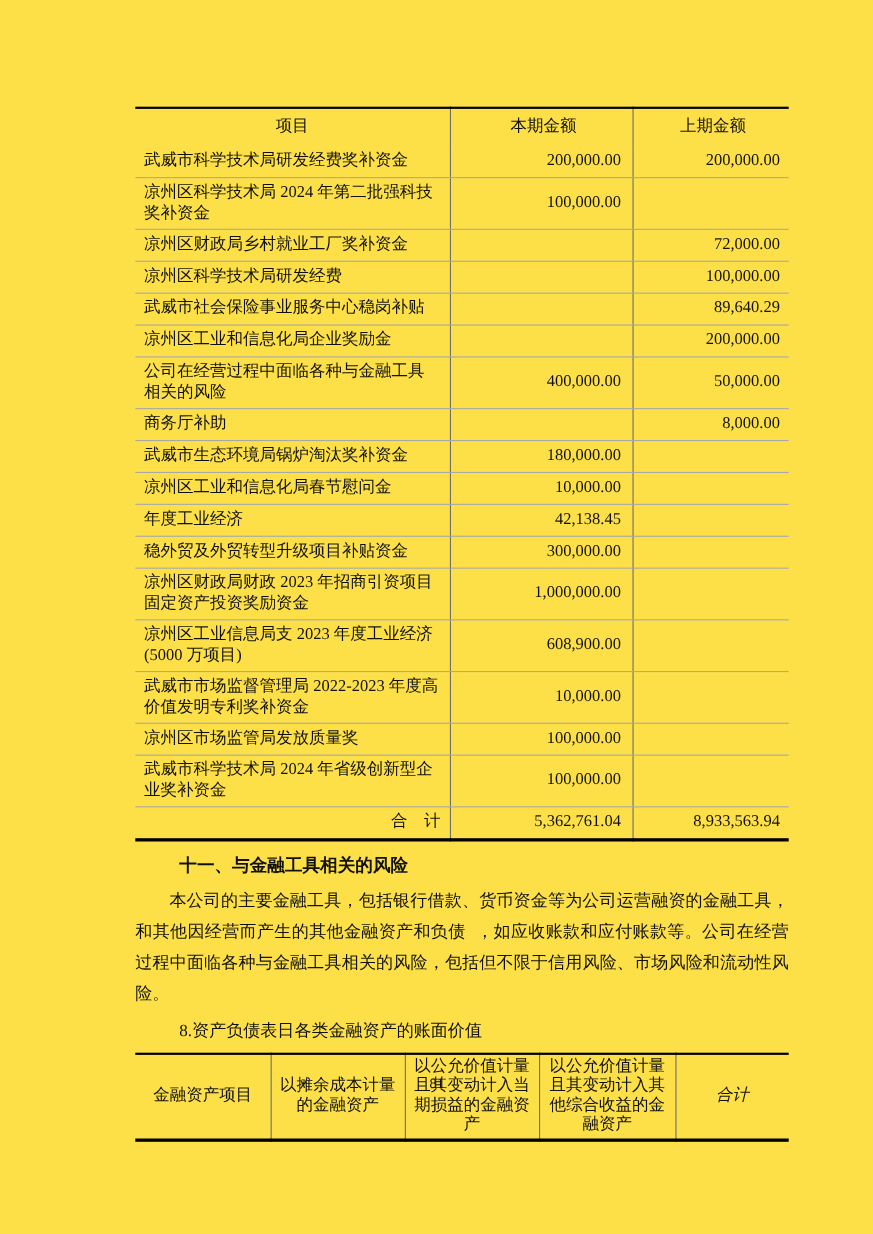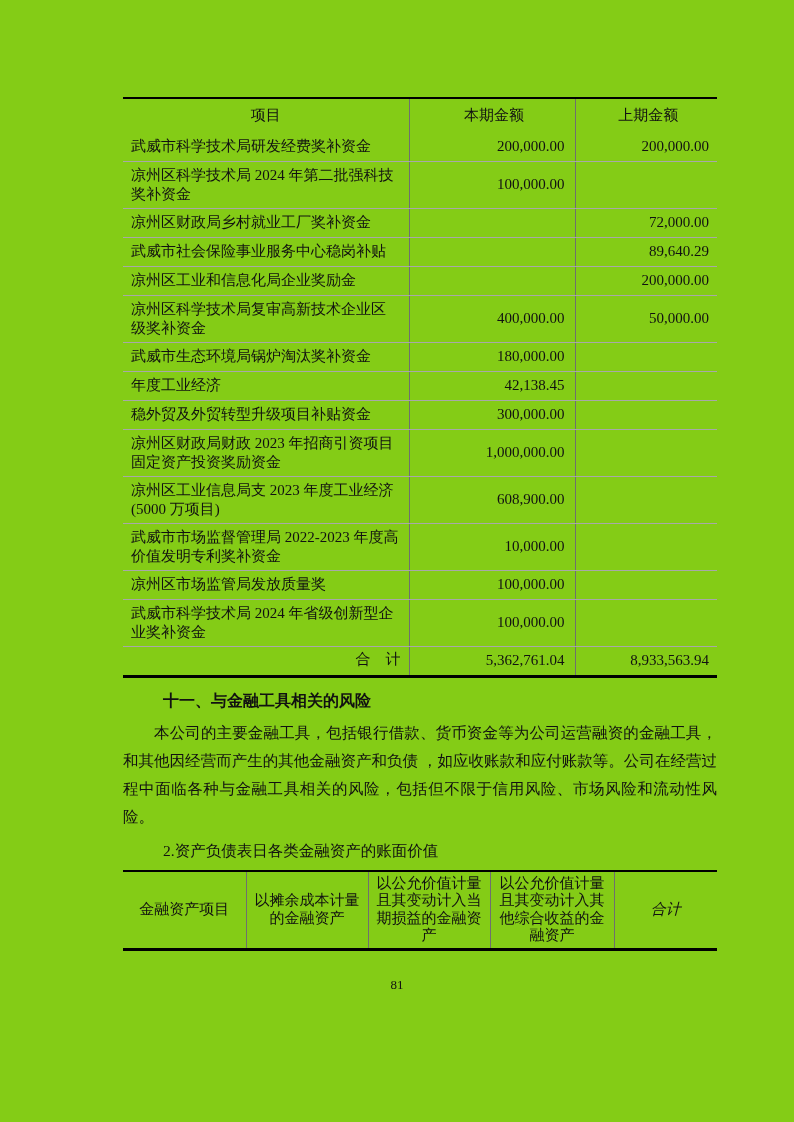--- a/index.html
+++ b/index.html
@@ -2,21 +2,21 @@
 <html><head>
 <meta charset="utf-8">
 <style>
   * { margin: 0; padding: 0; box-sizing: border-box; }
   html, body { background: #e8e8e8; }
   .page {
     position: relative;
     width: 794px;
     height: 1122px;
     margin: 0 auto;
-    background: #84cc16;
+    background: #fde047;
     font-family: "Liberation Serif", "DejaVu Serif", serif;
     color: #111111;
     overflow: hidden;
   }
   .content {
     position: absolute;
     left: 123px;
     top: 97px;
     width: 594px;
   }
@@ -52,20 +52,21 @@
     font-weight: bold;
     font-size: 16px;
     line-height: 20px;
   }
   .body-paragraph {
     margin-top: 8px;
     font-size: 15.5px;
     line-height: 28px;
     text-align: justify;
     text-indent: 2em;
+    font-family: Liberation Mono, monospace;
   }
   .sub-heading {
     margin: 10px 0 0 40px;
     font-size: 15.5px;
     line-height: 20px;
   }
 
   
   table.fa {
     margin-top: 9px;
@@ -128,37 +129,52 @@
           <td class="c1">凉州区科学技术局 2024 年第二批强科技奖补资金</td>
           <td class="c2">100,000.00</td>
           <td class="c3"></td>
         </tr>
         <tr>
           <td class="c1">凉州区财政局乡村就业工厂奖补资金</td>
           <td class="c2"></td>
           <td class="c3">72,000.00</td>
         </tr>
         <tr>
+          <td class="c1">凉州区科学技术局研发经费</td>
+          <td class="c2"></td>
+          <td class="c3">100,000.00</td>
+        </tr>
+        <tr>
           <td class="c1">武威市社会保险事业服务中心稳岗补贴</td>
           <td class="c2"></td>
           <td class="c3">89,640.29</td>
         </tr>
         <tr>
           <td class="c1">凉州区工业和信息化局企业奖励金</td>
           <td class="c2"></td>
           <td class="c3">200,000.00</td>
         </tr>
         <tr>
-          <td class="c1">凉州区科学技术局复审高新技术企业区级奖补资金</td>
+          <td class="c1">公司在经营过程中面临各种与金融工具相关的风险</td>
           <td class="c2">400,000.00</td>
           <td class="c3">50,000.00</td>
         </tr>
         <tr>
+          <td class="c1">商务厅补助</td>
+          <td class="c2"></td>
+          <td class="c3">8,000.00</td>
+        </tr>
+        <tr>
           <td class="c1">武威市生态环境局锅炉淘汰奖补资金</td>
           <td class="c2">180,000.00</td>
+          <td class="c3"></td>
+        </tr>
+        <tr>
+          <td class="c1">凉州区工业和信息化局春节慰问金</td>
+          <td class="c2">10,000.00</td>
           <td class="c3"></td>
         </tr>
         <tr>
           <td class="c1">年度工业经济</td>
           <td class="c2">42,138.45</td>
           <td class="c3"></td>
         </tr>
         <tr>
           <td class="c1">稳外贸及外贸转型升级项目补贴资金</td>
           <td class="c2">300,000.00</td>
@@ -192,21 +208,21 @@
         <tr class="total-row">
           <td class="c1">合　计</td>
           <td class="c2">5,362,761.04</td>
           <td class="c3">8,933,563.94</td>
         </tr>
       </tbody>
     </table>
 
     <div class="section-heading">十一、与金融工具相关的风险</div>
     <div class="body-paragraph">本公司的主要金融工具，包括银行借款、货币资金等为公司运营融资的金融工具，和其他因经营而产生的其他金融资产和负债 ，如应收账款和应付账款等。公司在经营过程中面临各种与金融工具相关的风险，包括但不限于信用风险、市场风险和流动性风险。</div>
-    <div class="sub-heading">2.资产负债表日各类金融资产的账面价值</div>
+    <div class="sub-heading">8.资产负债表日各类金融资产的账面价值</div>
 
     <table class="fa">
       <thead>
         <tr>
           <th class="fa-c1">金融资产项目</th>
           <th class="fa-c2">以摊余成本计量的金融资产</th>
           <th class="fa-c3">以公允价值计量且其变动计入当期损益的金融资产</th>
           <th class="fa-c4">以公允价值计量且其变动计入其他综合收益的金融资产</th>
           <th class="fa-c5">合计</th>
         </tr>

